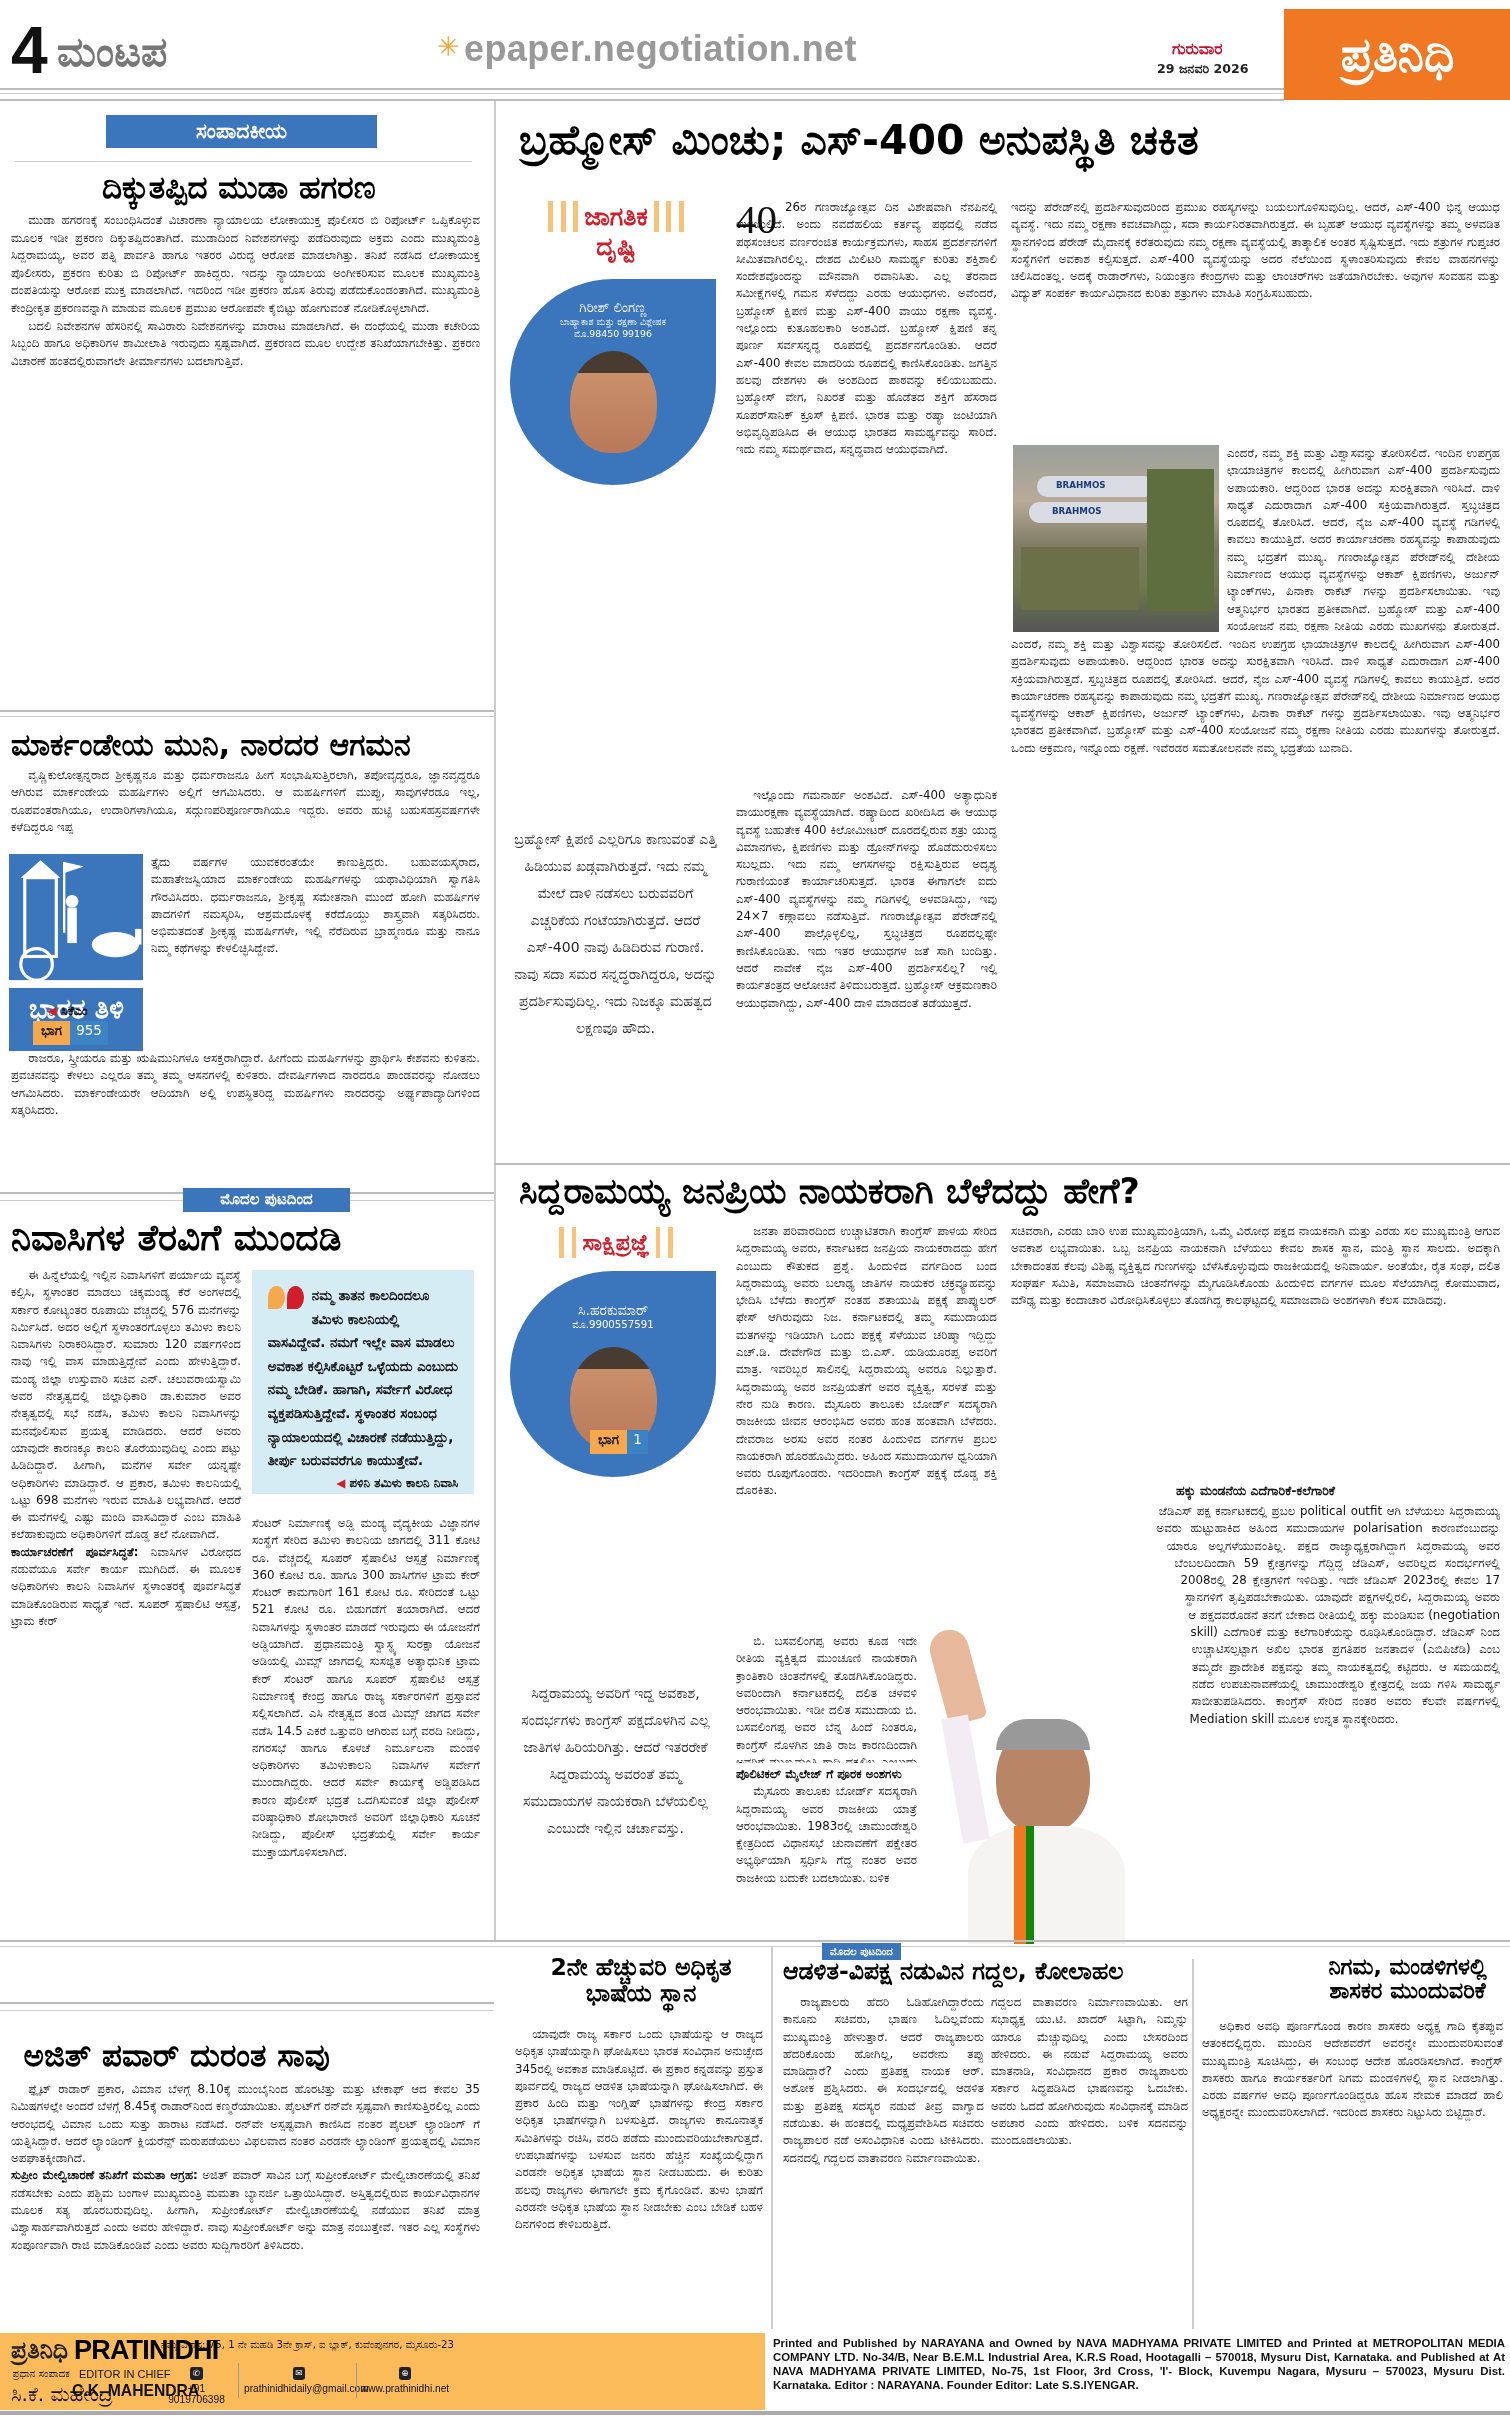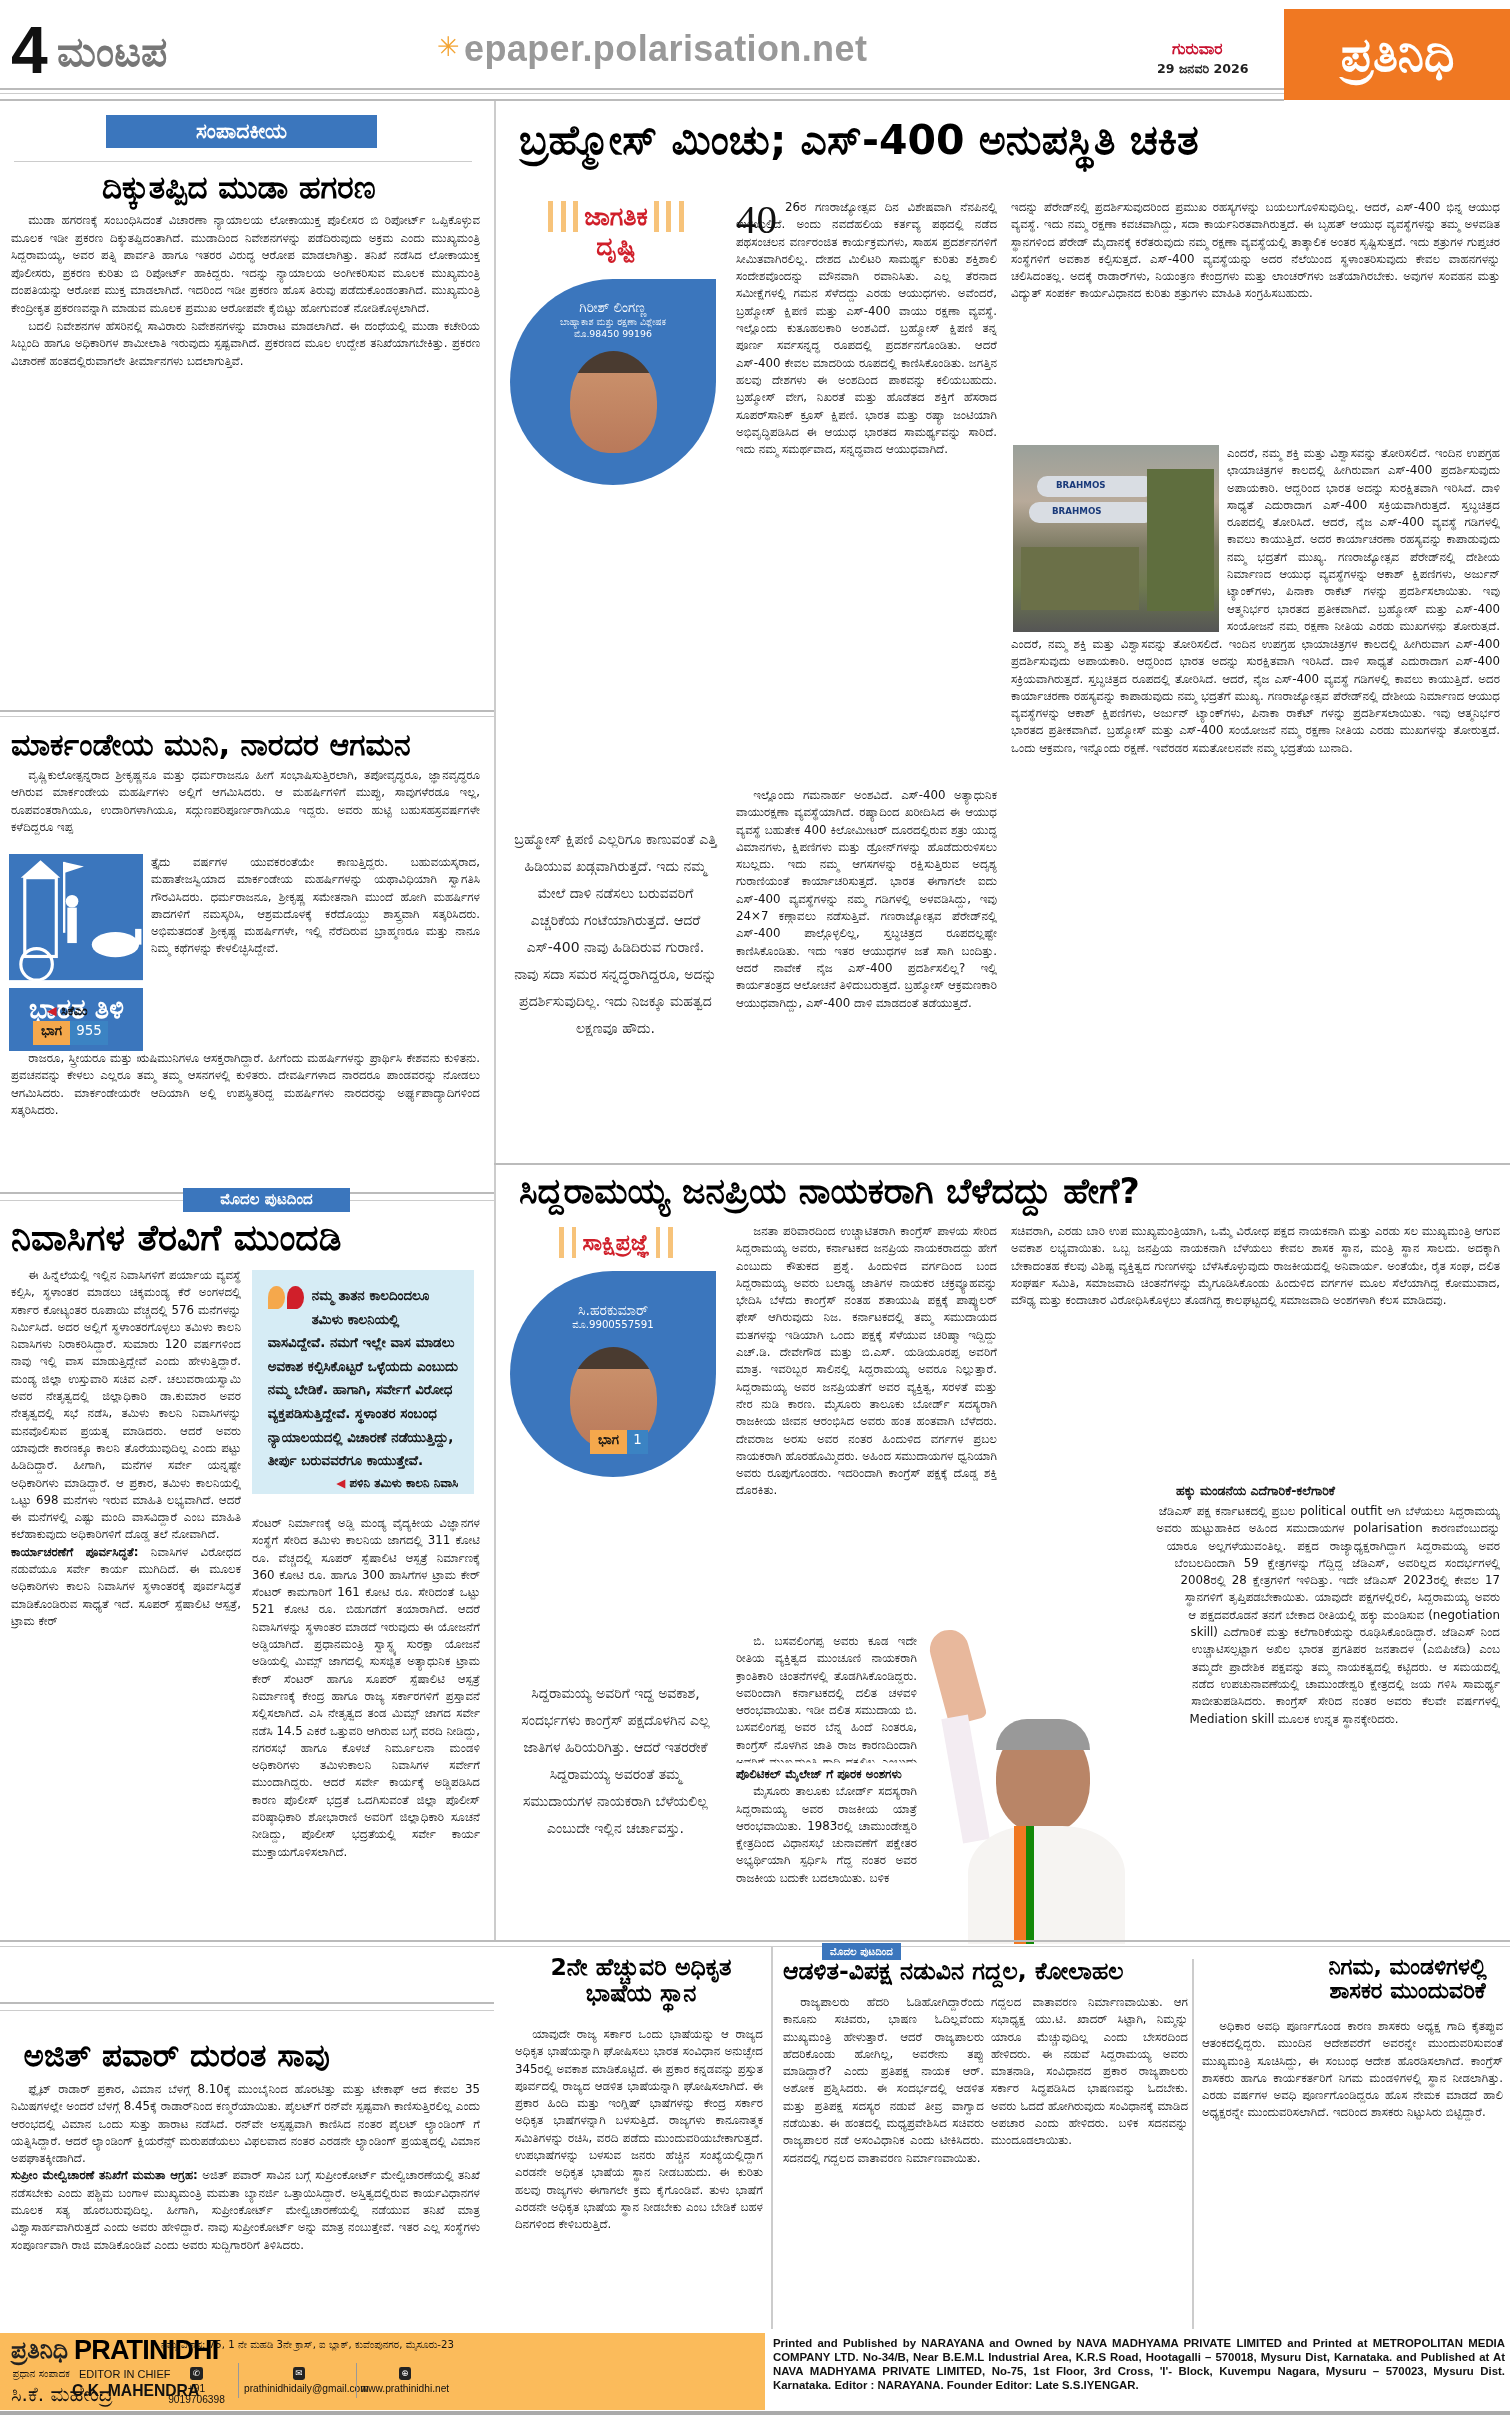--- a/index.html
+++ b/index.html
@@ -40,21 +40,21 @@
   .footer-strip{left:754px;top:2333px;width:11px;height:77px;background:#fbbb5b;}
   .footer-shadow{left:0;top:2411px;width:1511px;height:3.9px;background:#aaa;}
   .contact-icon{display:inline-block;width:12.6px;height:12.6px;background:#222;color:#fff;font-size:8.7px;line-height:12.6px;text-align:center;border-radius:2.4px;}
 </style>
 </head>
 <body>
 
 <div class="abs page-num">4</div>
 <div class="abs section-name">ಮಂಟಪ</div>
 <div class="abs spark">✳</div>
-<div class="abs epaper" style="left:464px;">epaper.polarisation.net</div>
+<div class="abs epaper" style="left:464px;">epaper.negotiation.net</div>
 <div class="abs date-day">ಗುರುವಾರ</div>
 <div class="abs date-full">29 ಜನವರಿ 2026</div>
 <div class="abs logo">ಪ್ರತಿನಿಧಿ</div>
 <div class="abs rule" style="left:0;top:88px;width:1284px;"></div>
 <div class="abs rule2" style="left:0;top:93px;width:1284px;"></div>
 <div class="abs rule" style="left:0;top:99px;width:1284px;"></div>
 
 <div class="abs vline" style="left:494px;top:101px;height:1841px;"></div>
 <div class="abs vline" style="left:771px;top:1947px;height:382px;"></div>
 <div class="abs vline" style="left:1192px;top:1959px;height:370px;"></div>

